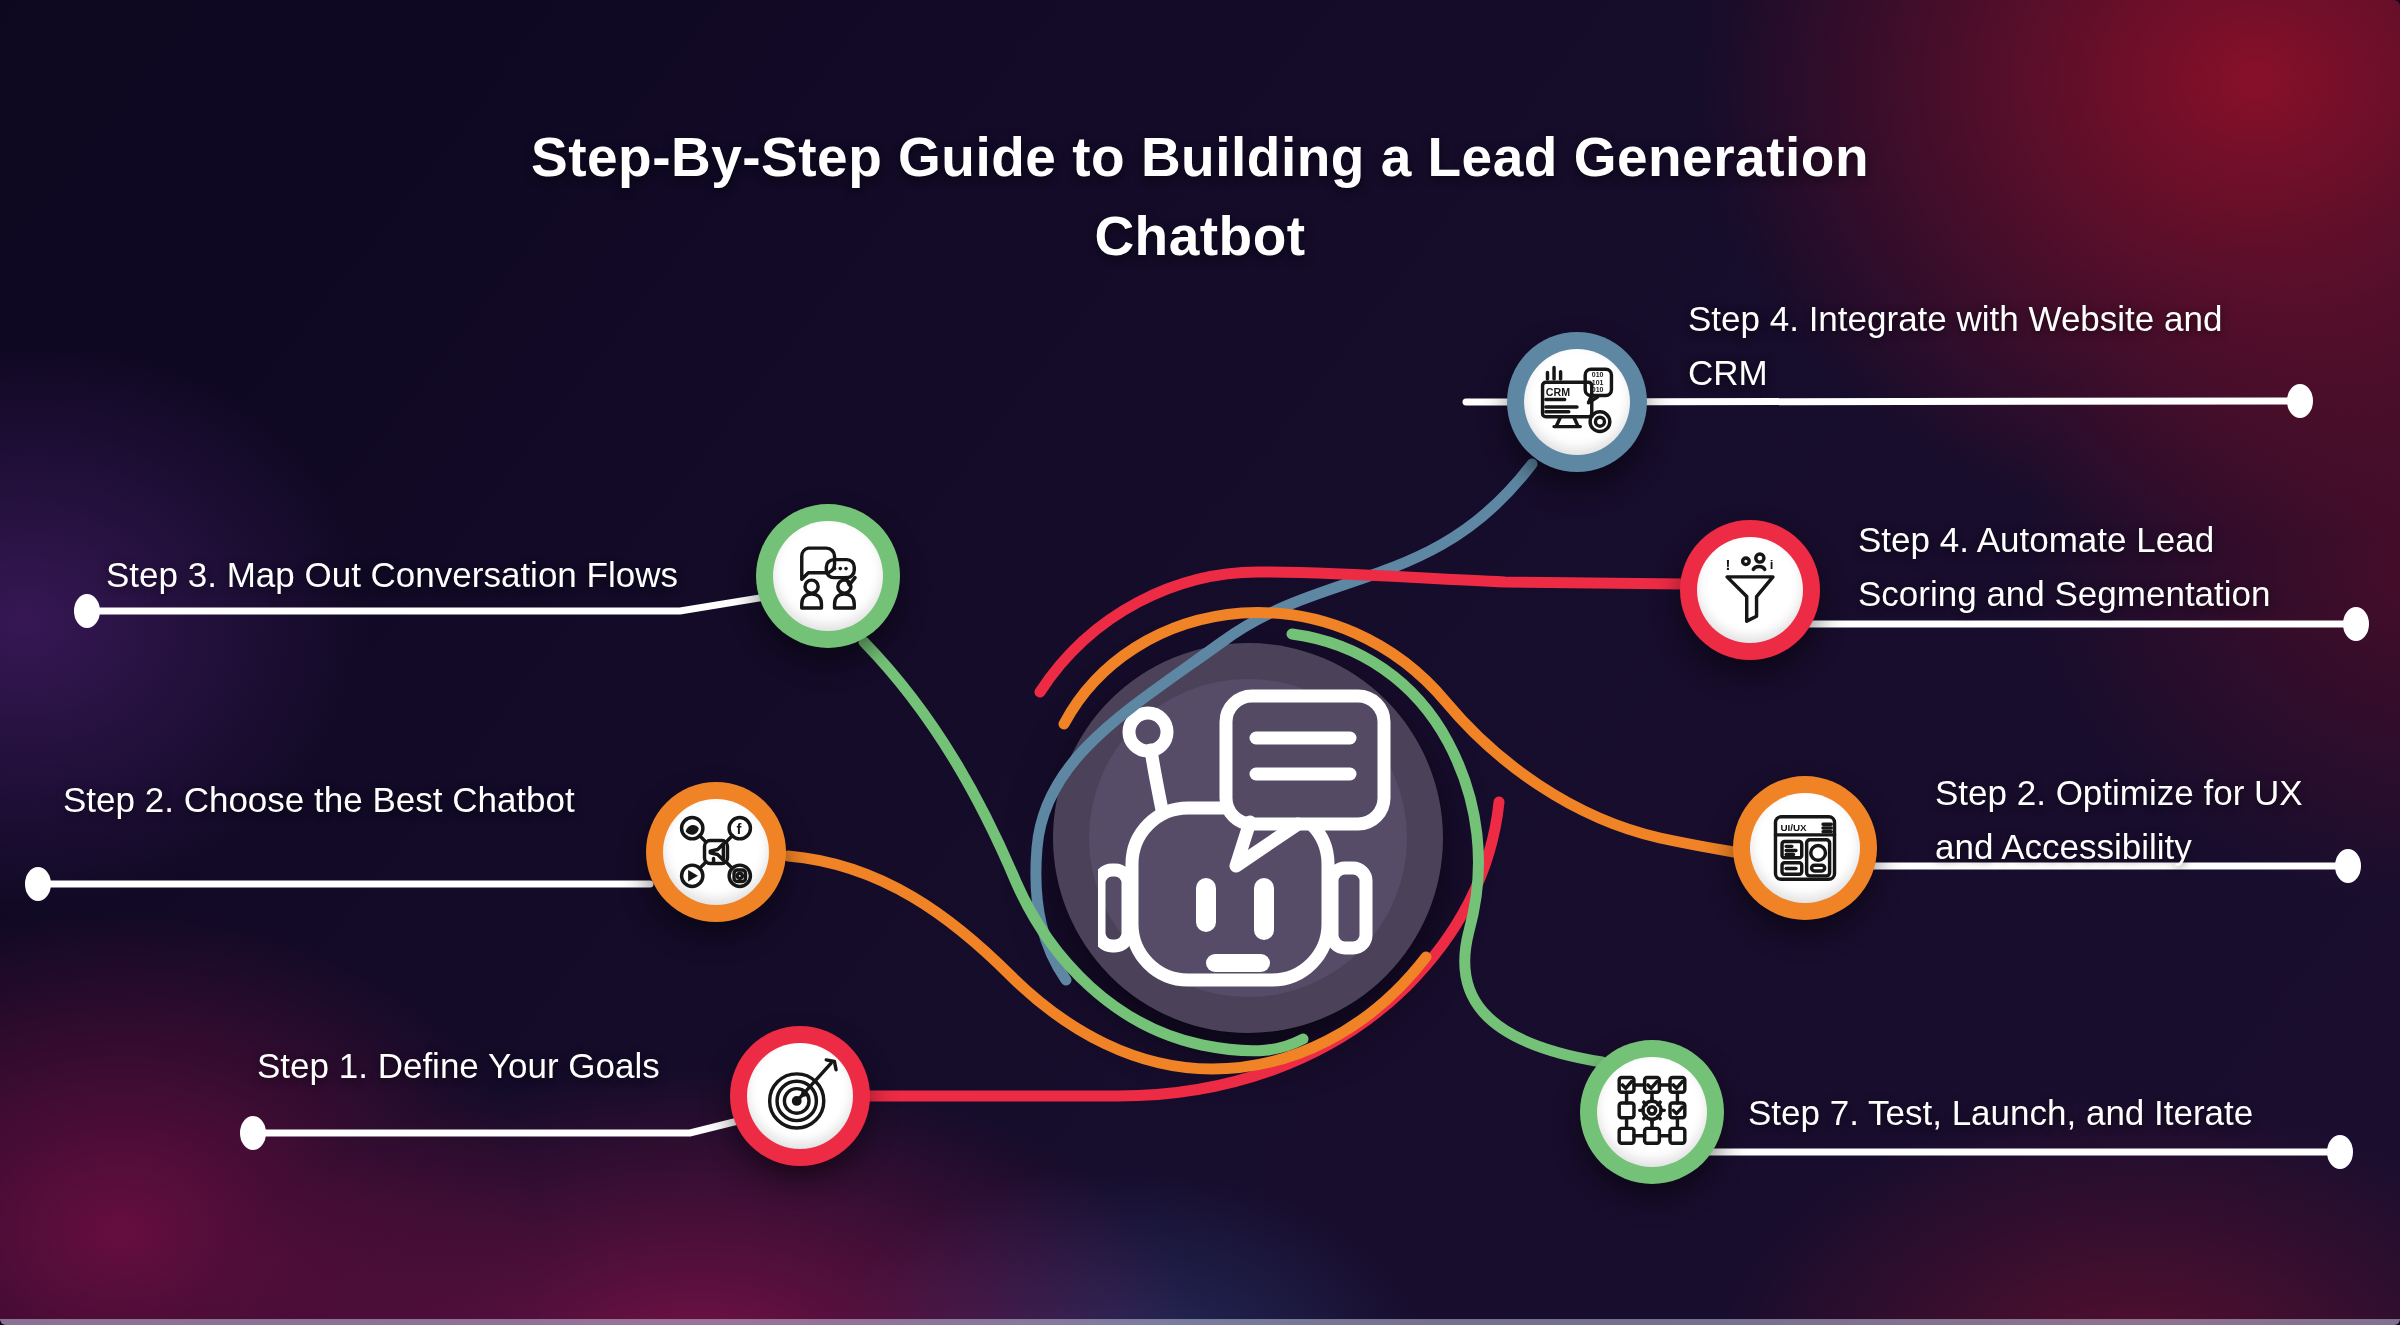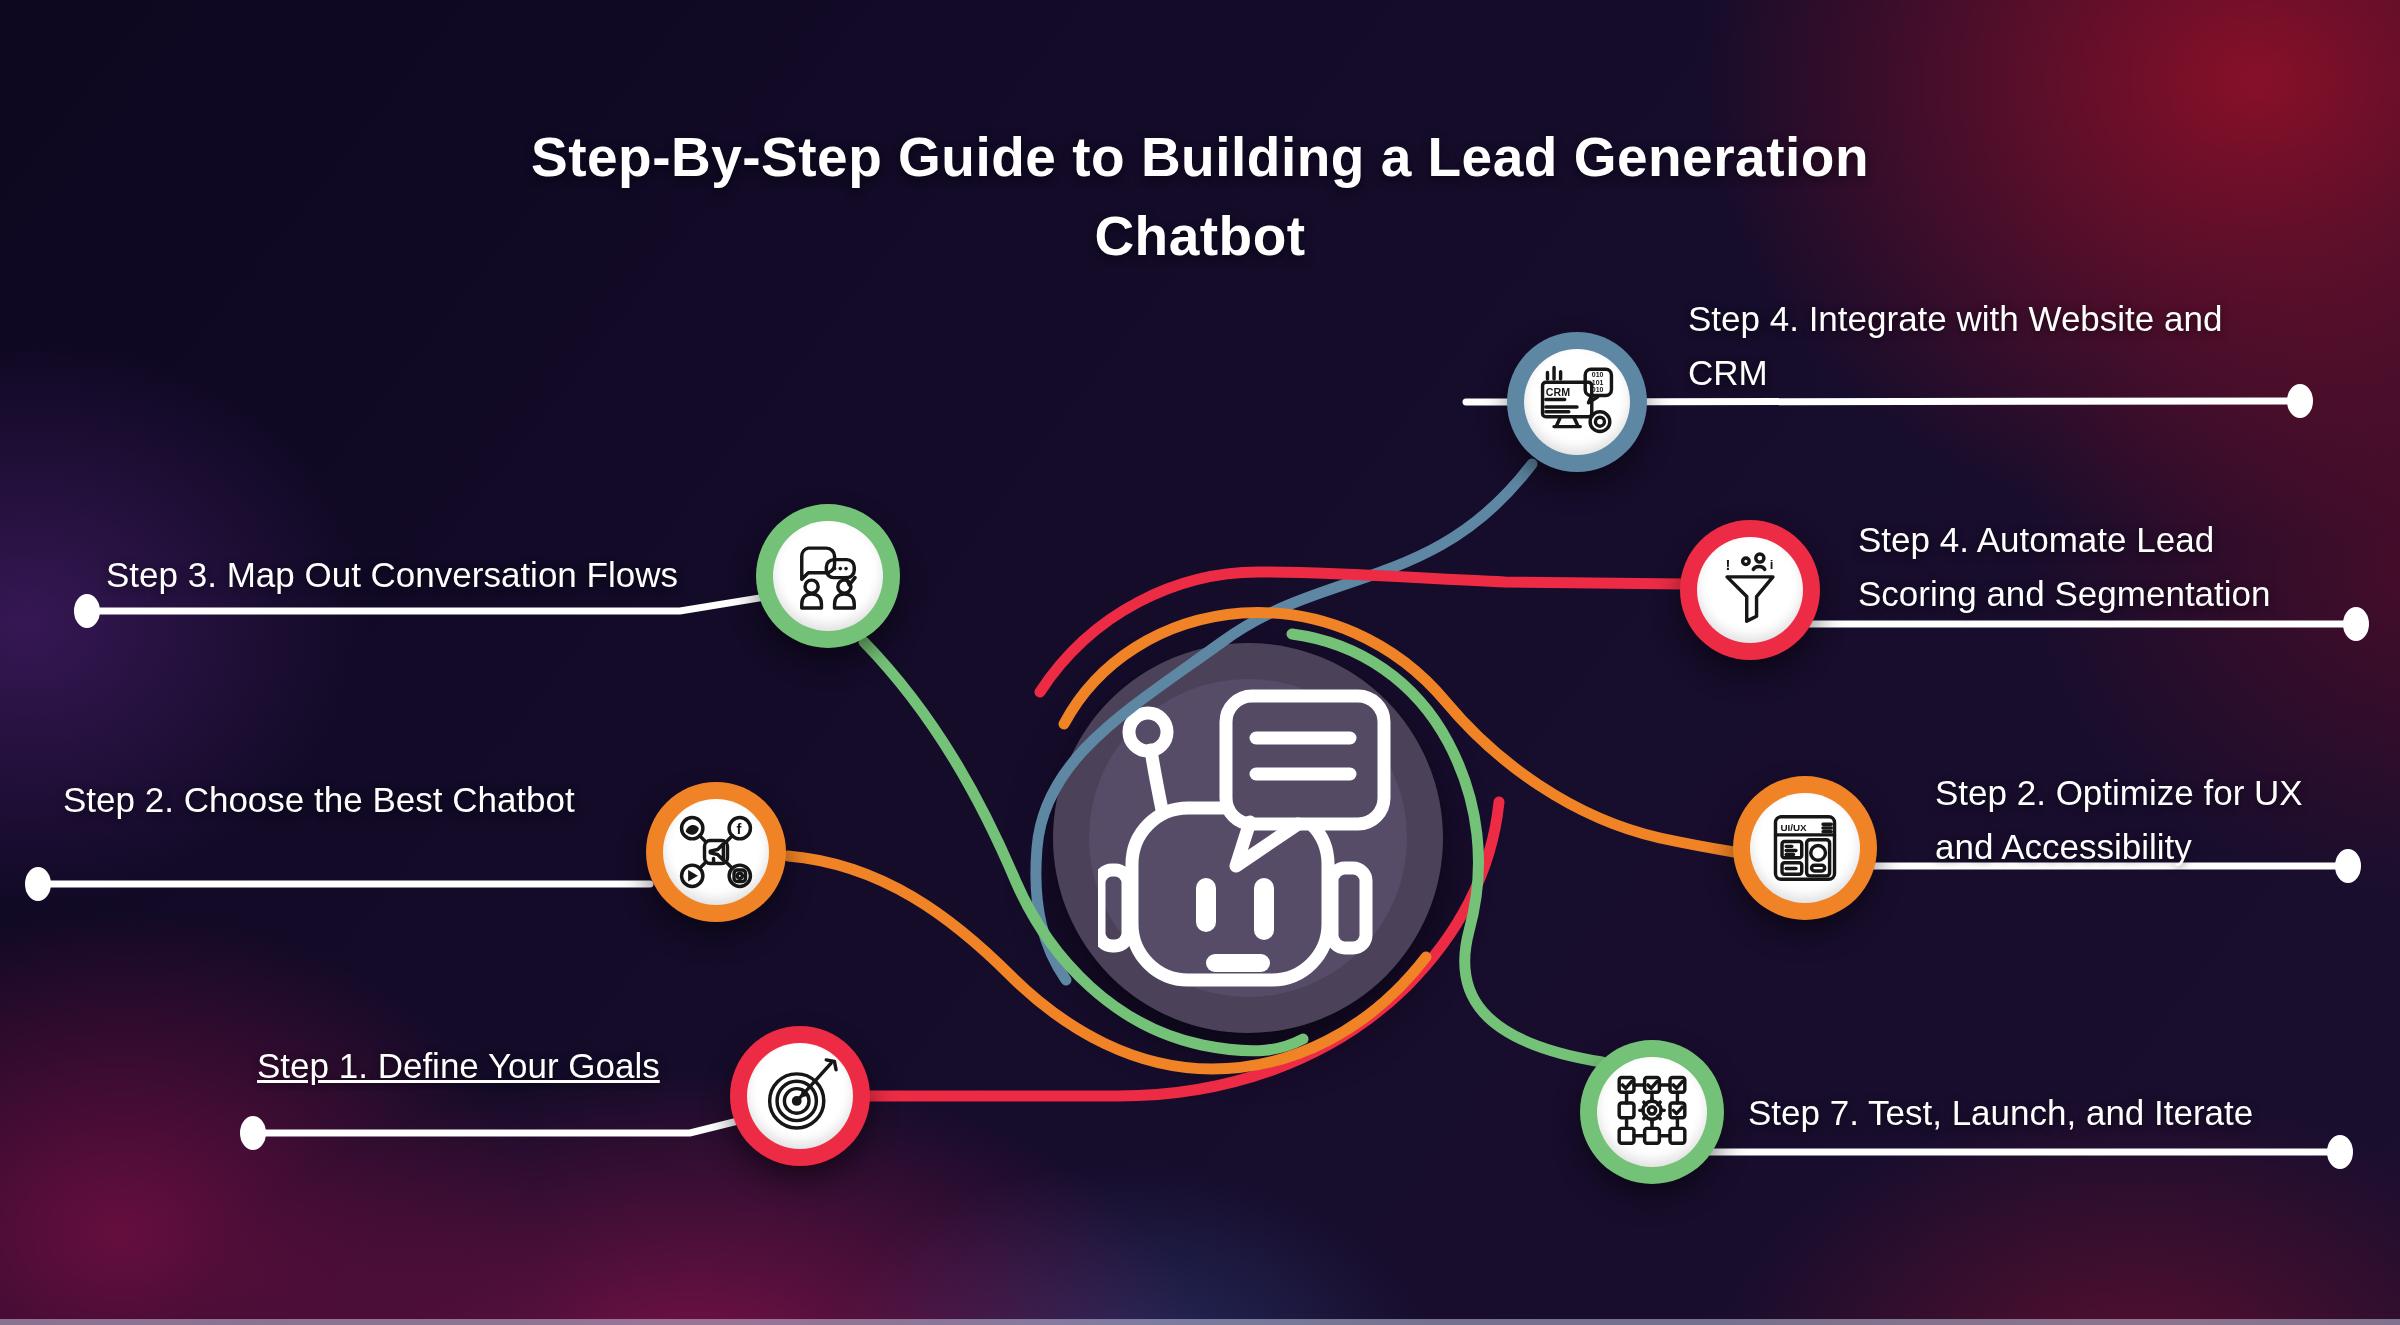--- a/index.html
+++ b/index.html
@@ -8,20 +8,21 @@
     font-family:"Liberation Sans",sans-serif;color:#fff;
     background:
       radial-gradient(900px 750px at 94% 6%, rgba(148,16,40,.9), rgba(148,16,40,0) 62%),
       radial-gradient(650px 520px at 102% 42%, rgba(112,12,36,.55), rgba(112,12,36,0) 66%),
       radial-gradient(520px 430px at 1% 47%, rgba(92,38,132,.5), rgba(92,38,132,0) 66%),
       radial-gradient(680px 520px at 5% 93%, rgba(158,16,78,.6), rgba(158,16,78,0) 62%),
       radial-gradient(820px 480px at 29% 103%, rgba(176,20,86,.62), rgba(176,20,86,0) 62%),
       radial-gradient(430px 300px at 47% 104%, rgba(58,92,172,.4), rgba(58,92,172,0) 72%),
       radial-gradient(640px 420px at 89% 104%, rgba(150,16,46,.5), rgba(150,16,46,0) 66%),
       linear-gradient(128deg,#0d0720 0%,#150c2a 45%,#1b0e2f 100%);
+    border-radius: 6px;
   }
   .bottom-strip{position:absolute;left:0;bottom:0;width:100%;height:6px;
     background:rgba(195,199,222,.55);}
   .title{position:absolute;left:0;top:118px;width:100%;text-align:center;
     font-size:55px;font-weight:700;line-height:79px;letter-spacing:.5px;
     text-shadow:0 3px 10px rgba(0,0,0,.55);}
   .lines-svg{position:absolute;left:0;top:0;}
   .step-label{position:absolute;font-size:35px;font-weight:500;line-height:54px;
     text-shadow:0 2px 8px rgba(0,0,0,.6);white-space:nowrap;}
   .step-circle{position:absolute;border-radius:50%;
@@ -111,21 +112,21 @@
         <circle cx="46" cy="56" r="33"></circle>
           <circle cx="46" cy="56" r="24"></circle>
           <circle cx="46" cy="56" r="15"></circle>
         <circle class="fill" cx="46" cy="56" r="6"></circle>
         <path d="M88 10 L50 52"></path>
         <path class="fill" d="M50 52 l12 -3 l-9 -9 z"></path>
         <path d="M82 6 l10 2 M92 8 l2 10"></path>
       </svg>
     </div>
   </div>
-  <div class="step-label" style="left:257px;top:1039px;text-decoration:underline;">
+  <div class="step-label" style="left:257px;top:1039px;">
     <div>Step 1. Define Your Goals</div>
   </div>
 
   <div class="step-circle" style="left: 646px; top: 782px; width: 140px; height: 140px; background: rgb(239, 131, 38);">
     <div class="inner">
       <svg class="icon" viewBox="0 0 100 100">
         <rect x="36" y="36" width="28" height="28" rx="7"></rect>
         <path d="M43 49 l9 -2 7 -7 v20 l-7 -7 -9 -2 z"></path>
           <path d="M47 58 v5"></path>
         <circle cx="21" cy="21" r="13"></circle>

